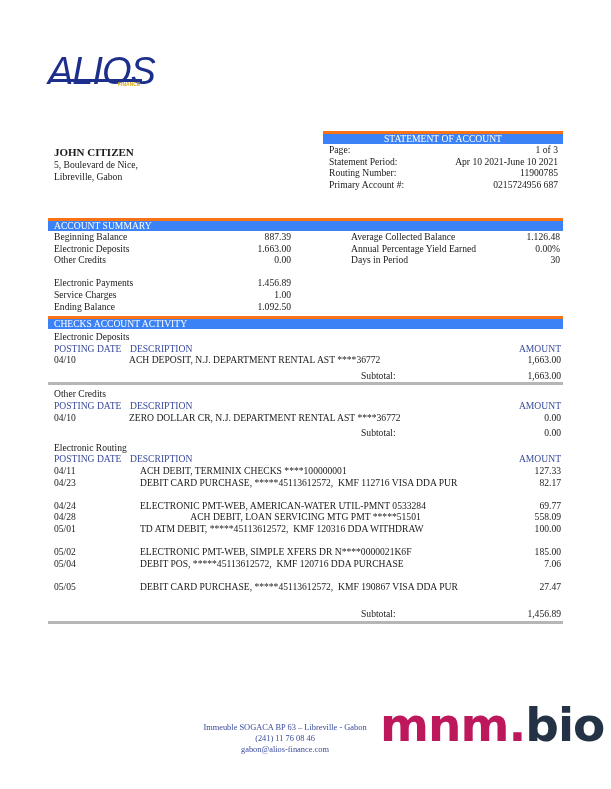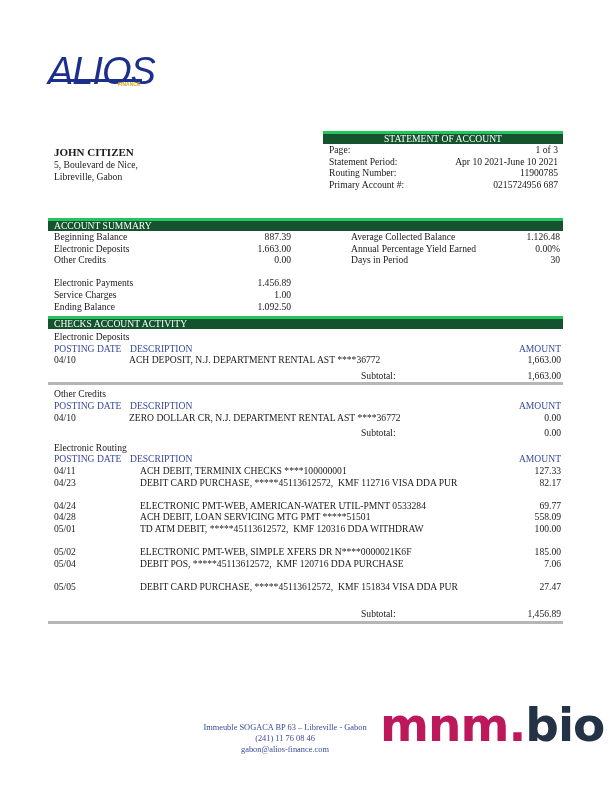--- a/index.html
+++ b/index.html
@@ -15,21 +15,21 @@
   .logo-bar { position: absolute; left: 2px; top: 29px; width: 92px; height: 3px; background: #1c2f8c; }
   .logo-finance { position: absolute; left: 70px; top: 31px; font-family: "Liberation Sans", sans-serif;
                   font-size: 5px; color: #d6a81a; font-weight: bold; }
 
   
   .cust { left: 54px; top: 146px; }
   .cust-name { font-weight: bold; font-size: 11px; line-height: 13px; }
 
   
   .stmt { left: 323px; top: 131px; width: 240px; }
-  .bar { background: #14532d; color: #ffffff; border-top: 3px solid #22c55e; height: 10px;
+  .bar { background: #3b82f6; color: #ffffff; border-top: 3px solid #f97316; height: 10px;
          font-size: 9.6px; line-height: 10px; }
   .stmt .bar { text-align: center; }
   .kv { display: flex; justify-content: space-between; padding: 0 5px 0 6px; }
 
   
   .sec { left: 48px; width: 515px; }
   .sec .bar { padding-left: 6px; }
   .row2 { display: flex; }
   .sumcol { width: 237px; padding-left: 6px; }
   .sumcol .kv { padding: 0; }
@@ -197,21 +197,21 @@
           <span class="c-amt">82.17</span>
         </div>
         <div class="gap"></div>
         <div class="tx">
           <span class="c-date">04/24</span>
           <span class="c-desc2" style="white-space: pre;">ELECTRONIC PMT-WEB, AMERICAN-WATER UTIL-PMNT 0533284</span>
           <span class="c-amt">69.77</span>
         </div>
         <div class="tx">
           <span class="c-date">04/28</span>
-          <span class="c-desc2" style="white-space: pre;">ACH DEBIT, LOAN SERVICING MTG PMT *****51501</span>
+          <span class="c-desc2" style="white-space: pre; text-align: center;">ACH DEBIT, LOAN SERVICING MTG PMT *****51501</span>
           <span class="c-amt">558.09</span>
         </div>
         <div class="tx">
           <span class="c-date">05/01</span>
           <span class="c-desc2" style="white-space: pre;">TD ATM DEBIT, *****45113612572,  KMF 120316 DDA WITHDRAW</span>
           <span class="c-amt">100.00</span>
         </div>
         <div class="gap"></div>
         <div class="tx">
           <span class="c-date">05/02</span>
@@ -219,21 +219,21 @@
           <span class="c-amt">185.00</span>
         </div>
         <div class="tx">
           <span class="c-date">05/04</span>
           <span class="c-desc2" style="white-space: pre;">DEBIT POS, *****45113612572,  KMF 120716 DDA PURCHASE</span>
           <span class="c-amt">7.06</span>
         </div>
         <div class="gap"></div>
         <div class="tx">
           <span class="c-date">05/05</span>
-          <span class="c-desc2" style="white-space: pre;">DEBIT CARD PURCHASE, *****45113612572,  KMF 151834 VISA DDA PUR</span>
+          <span class="c-desc2" style="white-space: pre;">DEBIT CARD PURCHASE, *****45113612572,  KMF 190867 VISA DDA PUR</span>
           <span class="c-amt">27.47</span>
         </div>
         <div class="gap"></div>
         <div class="subtot">
           <span class="lbl">Subtotal:</span>
           <span class="c-amt">1,456.89</span>
         </div>
         <div class="sep"></div>
       </div>
     </div>

